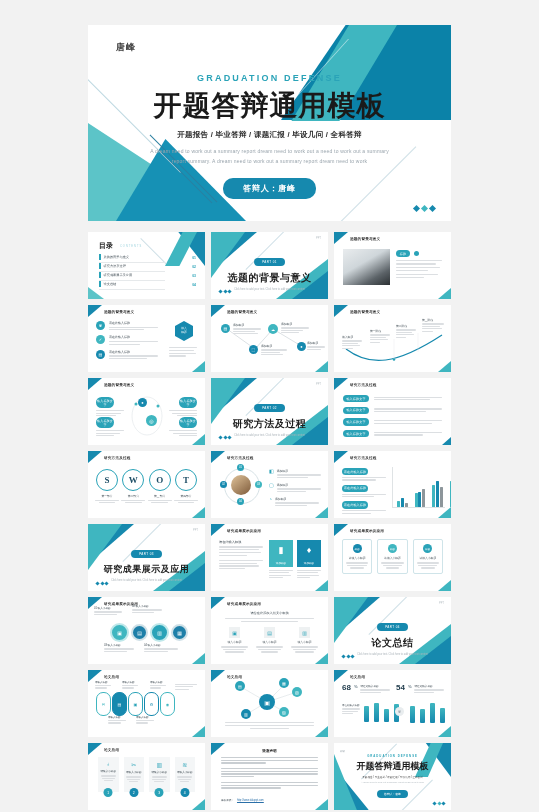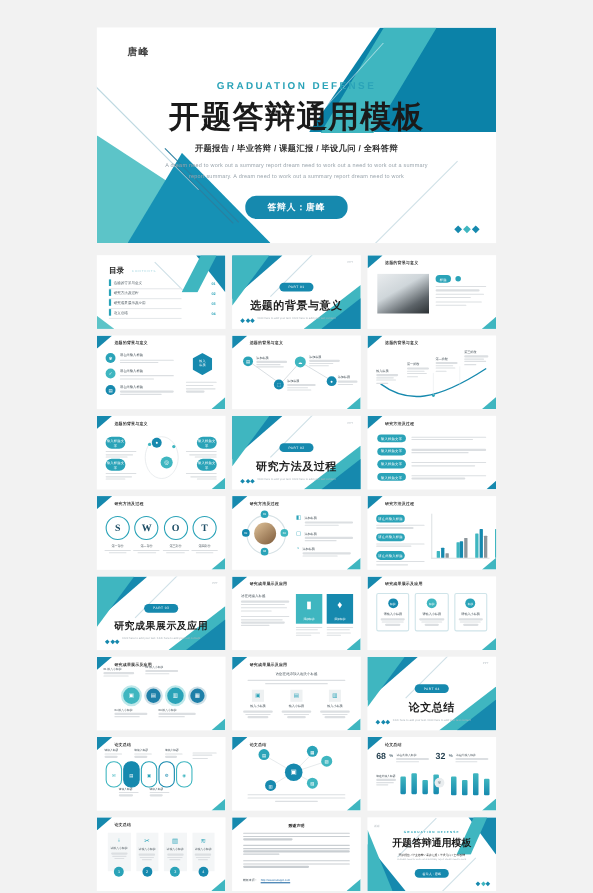--- a/index.html
+++ b/index.html
@@ -826,21 +826,21 @@
       <div style="position:absolute;left:8px;top:14px;display:flex;align-items:flex-start;gap:3px;">
         <span style="font-size:8px;color:#1e3a4a;font-weight:bold;line-height:1;">68</span>
         <span style="font-size:4px;color:#1e3a4a;line-height:1.6;">%</span>
         <span style="width:30px;">
           <span style="display:block;font-size:2.6px;color:#3e4a52;margin-bottom:1.4px;">请在此输入标题</span>
           <span class="ln" style="display:block;width:100%;margin-bottom:1.1px;"></span>
           <span class="ln" style="display:block;width:70%;"></span>
         </span>
       </div>
       <div style="position:absolute;left:62px;top:14px;display:flex;align-items:flex-start;gap:3px;">
-        <span style="font-size:8px;color:#1e3a4a;font-weight:bold;line-height:1;">32</span>
+        <span style="font-size:8px;color:#1e3a4a;font-weight:bold;line-height:1;">54</span>
         <span style="font-size:4px;color:#1e3a4a;line-height:1.6;">%</span>
         <span style="width:30px;">
           <span style="display:block;font-size:2.6px;color:#3e4a52;margin-bottom:1.4px;">请在此输入标题</span>
           <span class="ln" style="display:block;width:100%;margin-bottom:1.1px;"></span>
           <span class="ln" style="display:block;width:66%;"></span>
         </span>
       </div>
       <div style="position:absolute;left:8px;top:34px;width:18px;">
         <div style="font-size:2.5px;color:#3e4a52;margin-bottom:1.4px;">请在此输入标题</div>
         <div class="ln" style="width:100%;margin-bottom:1.2px;"></div>

